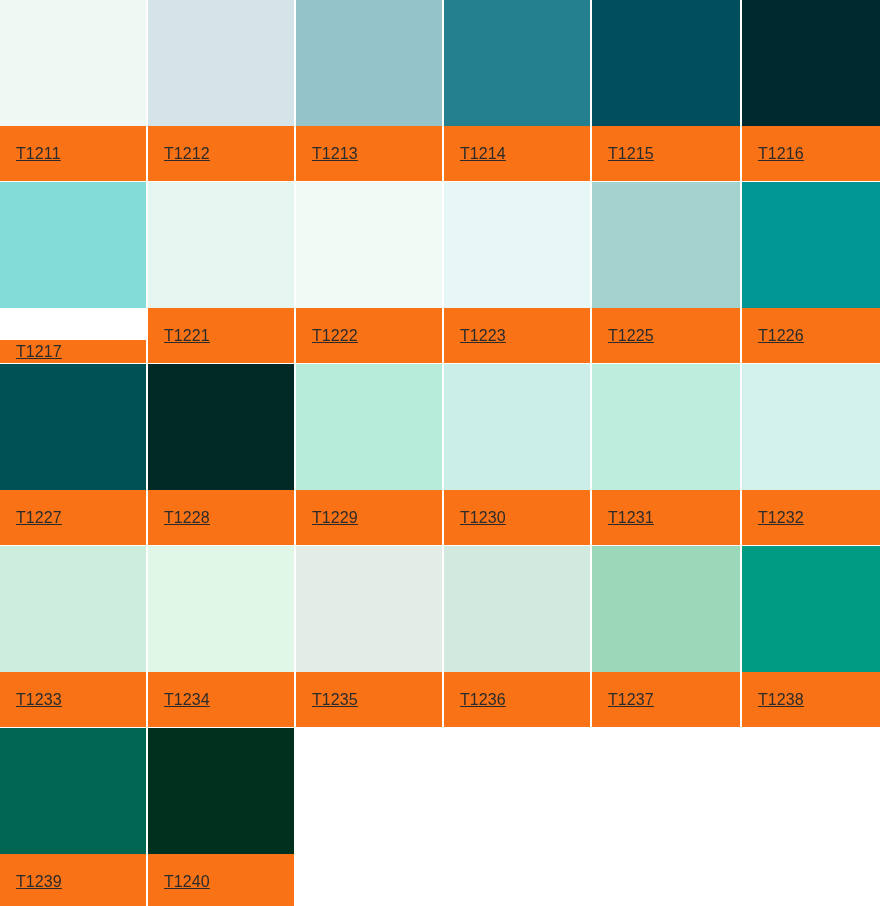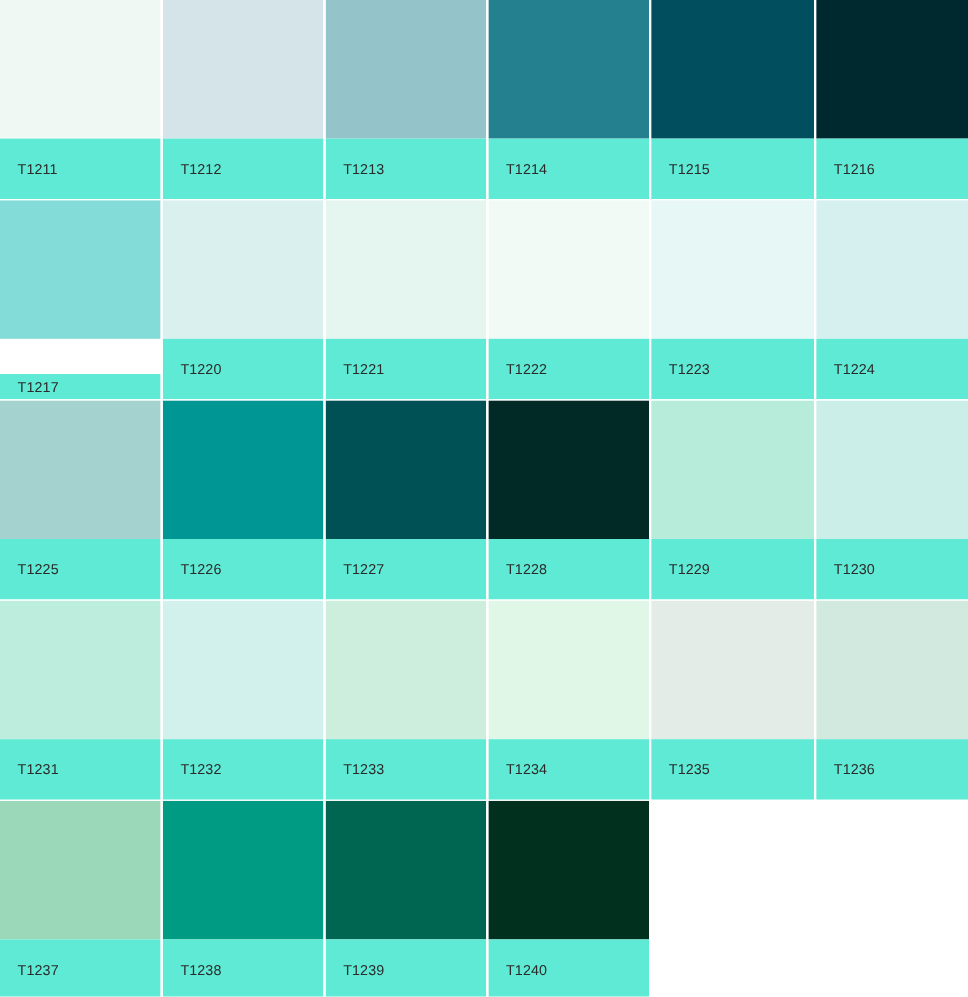--- a/index.html
+++ b/index.html
@@ -32,26 +32,27 @@
   .swatch-color {
     height: 126px;
     width: 100%;
     flex: 0 0 126px;
   }
   .swatch-label {
     flex: 1 1 auto;
     display: flex;
     align-items: center;
     padding-left: 16px;
-    font-size: 13px;
+    font-size: 16px;
     line-height: 1;
     color: #2b2b2b;
     letter-spacing: 0.1px;
-    background: #5eead4;
+    background: #f97316;
     white-space: nowrap;
+    text-decoration: underline;
   }
 </style>
 </head>
 <body>
 
 <div id="swatch-grid" style="background: rgb(255, 255, 255);">
     <div class="swatch-cell">
       <div class="swatch-color" style="background: rgb(240, 248, 244);"></div>
       <div class="swatch-label" style="color: rgb(43, 43, 43);">T1211</div>
     </div>
@@ -73,38 +74,30 @@
     </div>
     <div class="swatch-cell">
       <div class="swatch-color" style="background: rgb(0, 40, 47);"></div>
       <div class="swatch-label" style="color: rgb(43, 43, 43);">T1216</div>
     </div>
     <div class="swatch-cell">
       <div class="swatch-color" style="background: rgb(132, 220, 216);"></div>
       <div class="swatch-label" style="color: rgb(43, 43, 43); margin-top: 32px;">T1217</div>
     </div>
     <div class="swatch-cell">
-      <div class="swatch-color" style="background: rgb(217, 240, 239);"></div>
-      <div class="swatch-label" style="color: rgb(43, 43, 43);">T1220</div>
-    </div>
-    <div class="swatch-cell">
       <div class="swatch-color" style="background: rgb(229, 246, 241);"></div>
       <div class="swatch-label" style="color: rgb(43, 43, 43);">T1221</div>
     </div>
     <div class="swatch-cell">
       <div class="swatch-color" style="background: rgb(241, 250, 244);"></div>
       <div class="swatch-label" style="color: rgb(43, 43, 43);">T1222</div>
     </div>
     <div class="swatch-cell">
       <div class="swatch-color" style="background: rgb(230, 247, 246);"></div>
       <div class="swatch-label" style="color: rgb(43, 43, 43);">T1223</div>
-    </div>
-    <div class="swatch-cell">
-      <div class="swatch-color" style="background: rgb(213, 240, 239);"></div>
-      <div class="swatch-label" style="color: rgb(43, 43, 43);">T1224</div>
     </div>
     <div class="swatch-cell">
       <div class="swatch-color" style="background: rgb(164, 210, 206);"></div>
       <div class="swatch-label" style="color: rgb(43, 43, 43); text-align: center;">T1225</div>
     </div>
     <div class="swatch-cell">
       <div class="swatch-color" style="background: rgb(0, 150, 147);"></div>
       <div class="swatch-label" style="color: rgb(43, 43, 43);">T1226</div>
     </div>
     <div class="swatch-cell">

